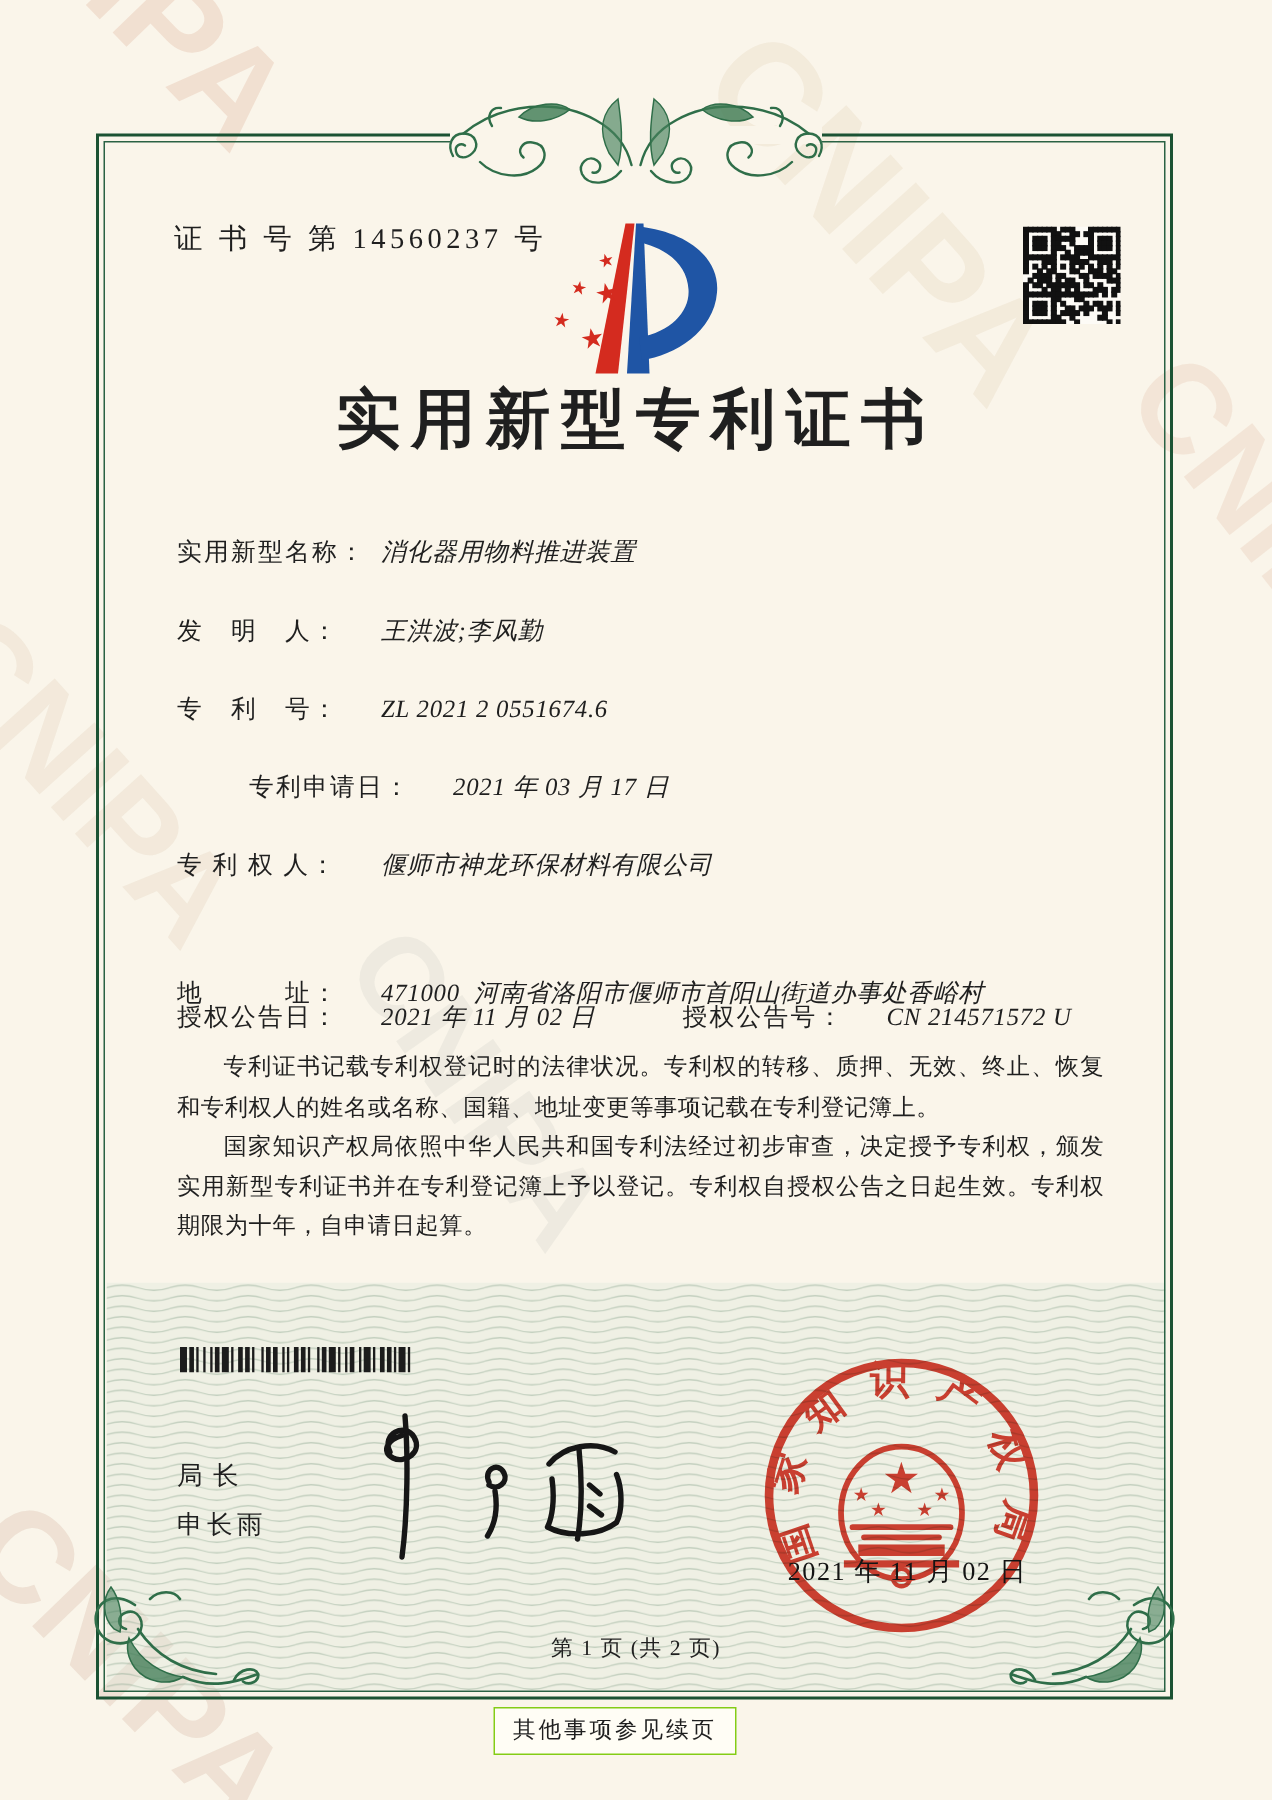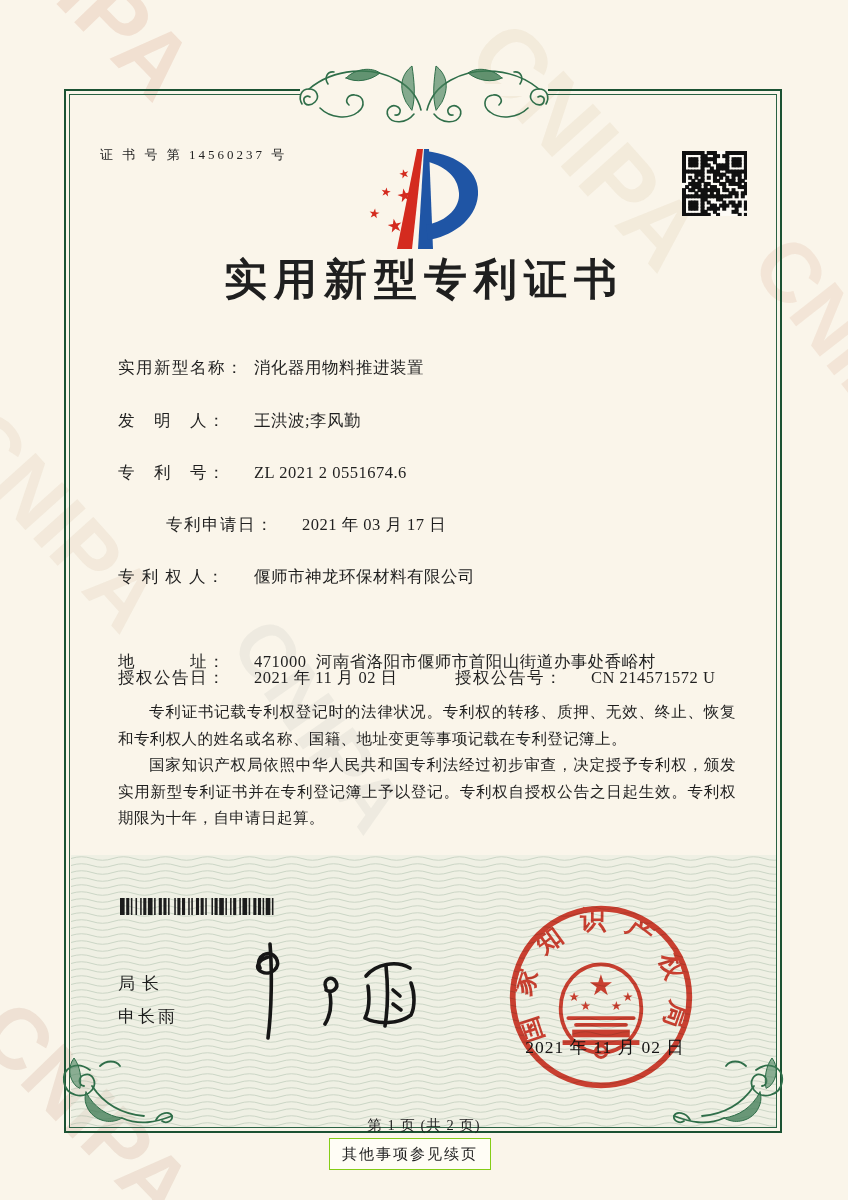--- a/index.html
+++ b/index.html
@@ -3,39 +3,39 @@
 <meta charset="utf-8">
 <style>
   html,body{margin:0;padding:0;background:#faf5ea;}
   .page{position:relative;width:848px;height:1200px;overflow:hidden;
         background:#faf5ea;font-family:"Liberation Serif","DejaVu Serif",serif;color:#1f1f1f;}
   .wm{position:absolute;font-family:"Liberation Sans","DejaVu Sans",sans-serif;
       font-weight:bold;pointer-events:none;user-select:none;white-space:nowrap;}
   .frame-outer{position:absolute;left:64px;top:89px;width:714px;height:1040px;
       border:2.5px solid #1b5233;}
   .frame-inner{position:absolute;left:3px;top:3px;right:3px;bottom:3px;border:1px solid #2a6244;}
-  .cert-no{position:absolute;left:100px;top:146px;font-size:13px;letter-spacing:3px;white-space:pre;}
+  .cert-no{position:absolute;left:116px;top:146px;font-size:19px;letter-spacing:3px;white-space:pre;}
   .title{position:absolute;left:0;top:251px;width:100%;text-align:center;
       font-size:43px;font-weight:700;letter-spacing:7px;font-family:Liberation Serif, serif;}
   .field-row{position:absolute;left:118px;display:flex;font-size:16.5px;line-height:22px;}
   .field-label{display:inline-block;width:136px;white-space:pre;letter-spacing:1.5px;flex:none;}
-  .field-value{white-space:pre;letter-spacing:0.5px;}
+  .field-value{white-space:pre;letter-spacing:0.5px;font-style:italic;}
   .grant-first{display:flex;width:337px;flex:none;}
   .paras{position:absolute;left:118px;top:699px;width:618px;font-size:15.5px;
       line-height:26.5px;text-align:justify;letter-spacing:0.4px;}
   .paras p{margin:0;text-indent:2em;}
   .signer-title{position:absolute;left:118px;top:972px;font-size:17px;letter-spacing:7px;}
   .signer-name{position:absolute;left:118px;top:1005px;font-size:17px;letter-spacing:3px;text-align:right;}
   .seal-wrap{position:absolute;left:505px;top:901px;mix-blend-mode:multiply;opacity:0.95;}
   .seal-text{font-size:27px;font-weight:bold;letter-spacing:18px;fill:#d5392a;
       font-family:"Liberation Serif","DejaVu Serif",serif;}
   .seal-date{position:absolute;left:510px;top:1035px;width:190px;text-align:center;
       font-size:17.5px;letter-spacing:1px;color:#141414;z-index:6;}
   .page-info{position:absolute;left:0;top:1089px;width:100%;text-align:center;
-      font-size:14.5px;letter-spacing:1px;white-space:pre;margin-top:27px;}
+      font-size:14.5px;letter-spacing:1px;white-space:pre;}
   .cont-note{position:absolute;left:329px;top:1138px;width:160px;height:30px;line-height:30px;
       text-align:center;background:#fffdf5;border:1px solid #84cc16;font-size:15px;letter-spacing:2px;}
   .abs{position:absolute;}
 </style>
 </head>
 <body>
 
 <div class="page">
 
   <div class="wm" style="left:-60px;top:-70px;font-size:92px;color:rgba(233,205,187,0.55);transform:rotate(46deg);">CNIPA</div>

